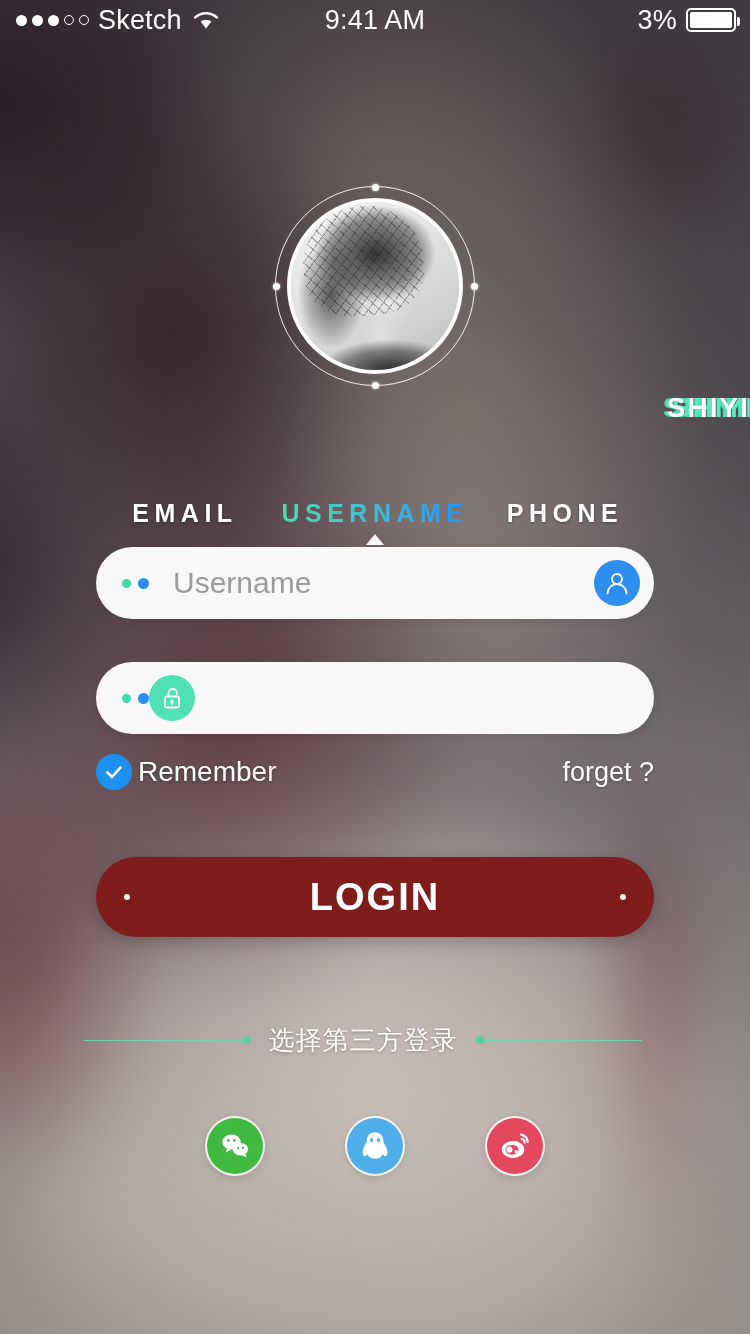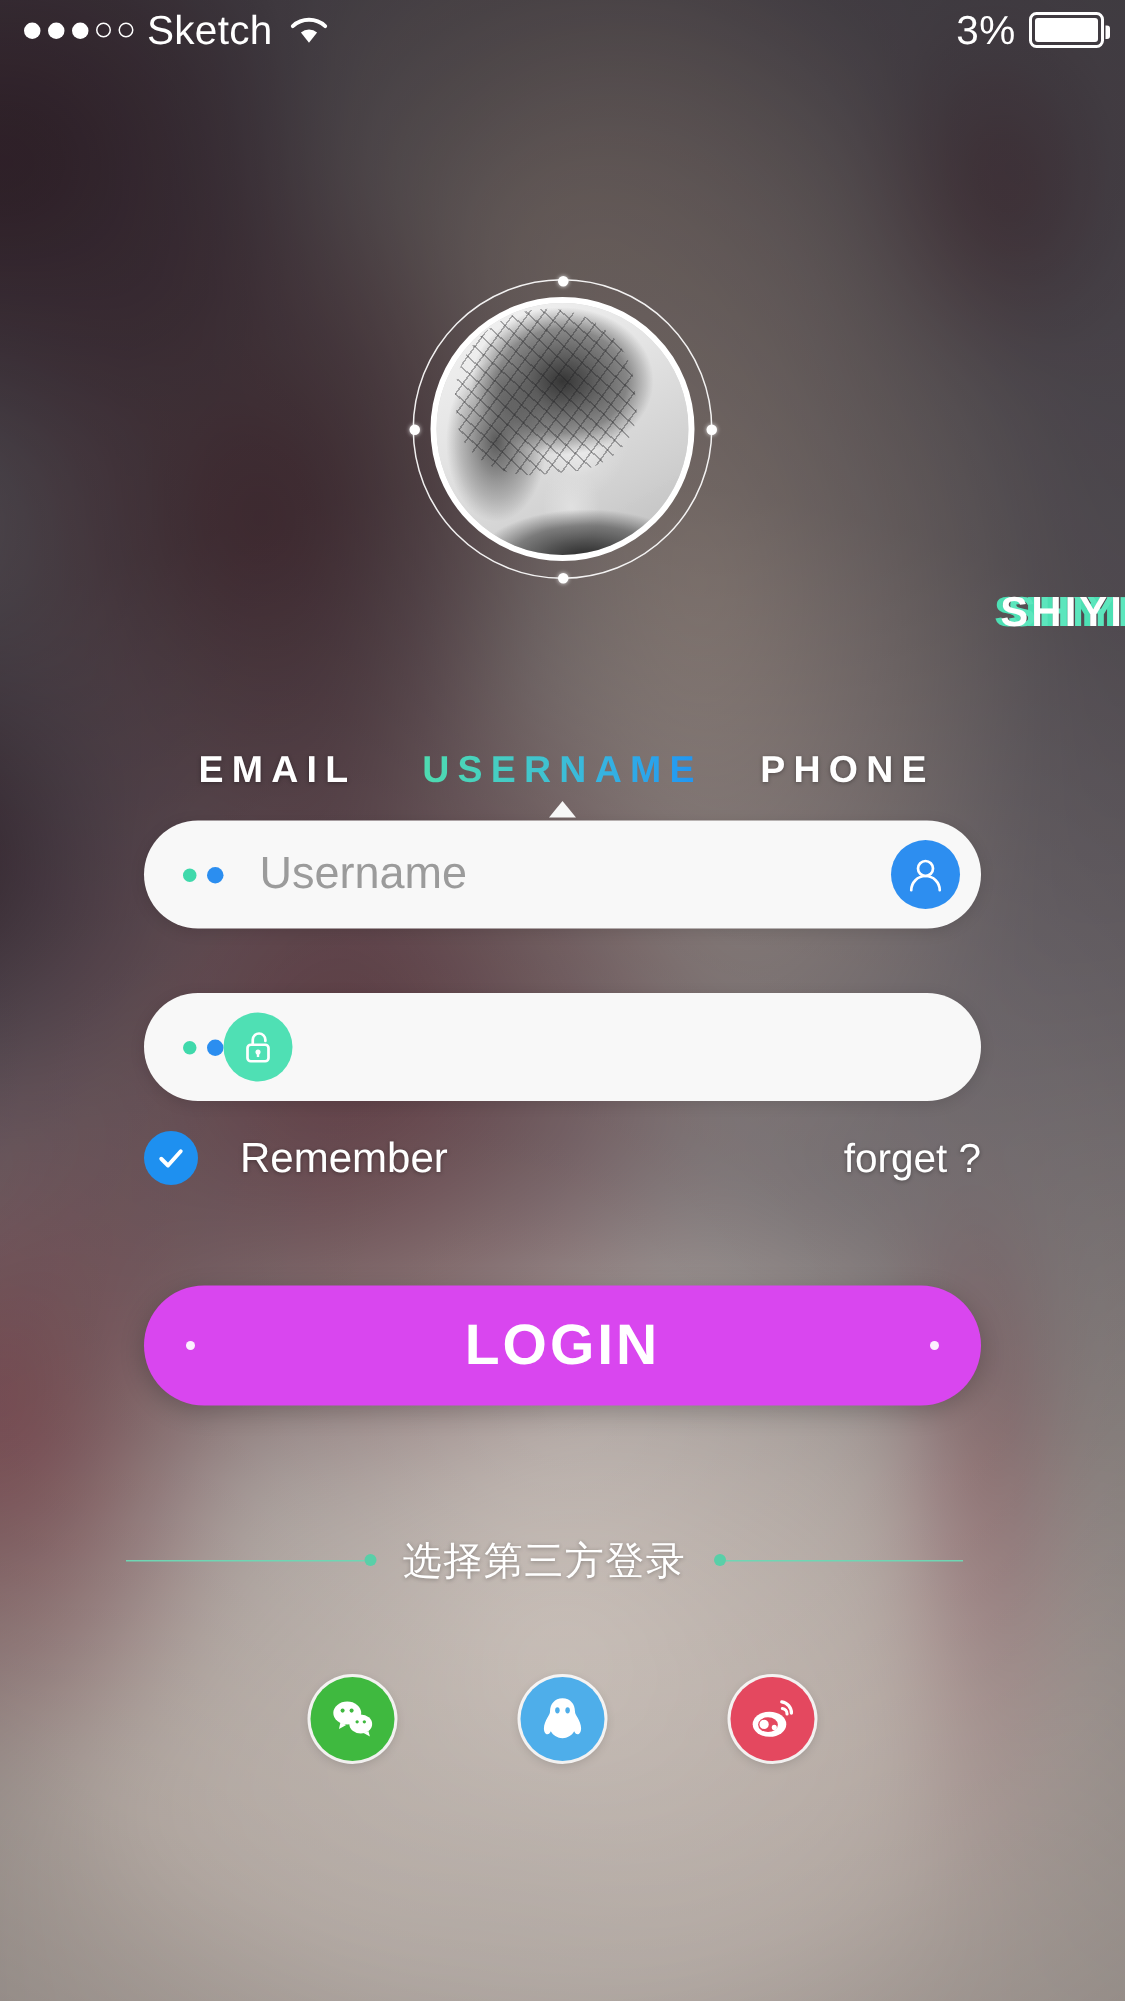--- a/index.html
+++ b/index.html
@@ -298,37 +298,37 @@
     display: flex; align-items: center;
     z-index: 10;
   }
   #remember-checkbox {
     width: 36px; height: 36px; border-radius: 50%;
     background: #1e90f0;
     display: flex; align-items: center; justify-content: center;
     cursor: pointer; flex: none;
   }
   #remember-label {
-    color: #fff; font-size: 28px; margin-left: 28px;
+    color: #fff; font-size: 28px; margin-left: 6px;
     text-shadow: 0 1px 3px rgba(0,0,0,0.35);
     cursor: pointer;
   }
   #forget-link {
     margin-left: auto;
     color: #fff; font-size: 27px;
     text-shadow: 0 1px 3px rgba(0,0,0,0.35);
     cursor: pointer;
   }
 
   
   #login-button {
     position: absolute;
     top: 857px; left: 96px;
     width: 558px; height: 80px;
-    background: #d946ef;
+    background: #7f1d1d;
     border-radius: 40px;
     display: flex; align-items: center; justify-content: center;
     cursor: pointer;
     z-index: 10;
     box-shadow: 0 4px 16px rgba(0,0,0,0.22);
   }
   #login-button .label {
     color: #fff; font-size: 38px; font-weight: 700; letter-spacing: 2px;
   }
   #login-button .side-dot {
@@ -401,20 +401,21 @@
           <i class="off"></i>
       </div>
       <span class="carrier">Sketch</span>
       <span class="wifi">
         <svg width="30" height="22" viewBox="0 0 30 22">
           <path d="M15 19.5 L9.6 12.6 A8.6 8.6 0 0 1 20.4 12.6 Z" fill="#fff"></path>
           <path d="M4.2 8.4 A16 16 0 0 1 25.8 8.4" stroke="#fff" stroke-width="2.6" fill="none" stroke-linecap="round"></path>
         </svg>
       </span>
     </div>
+    <div class="sb-center">9:41 AM</div>
     <div class="sb-right">
       <span>3%</span>
       <span class="batt">
           <i></i>
         </span>
     </div>
   </div>
 
 
   <div id="avatar-wrap">

